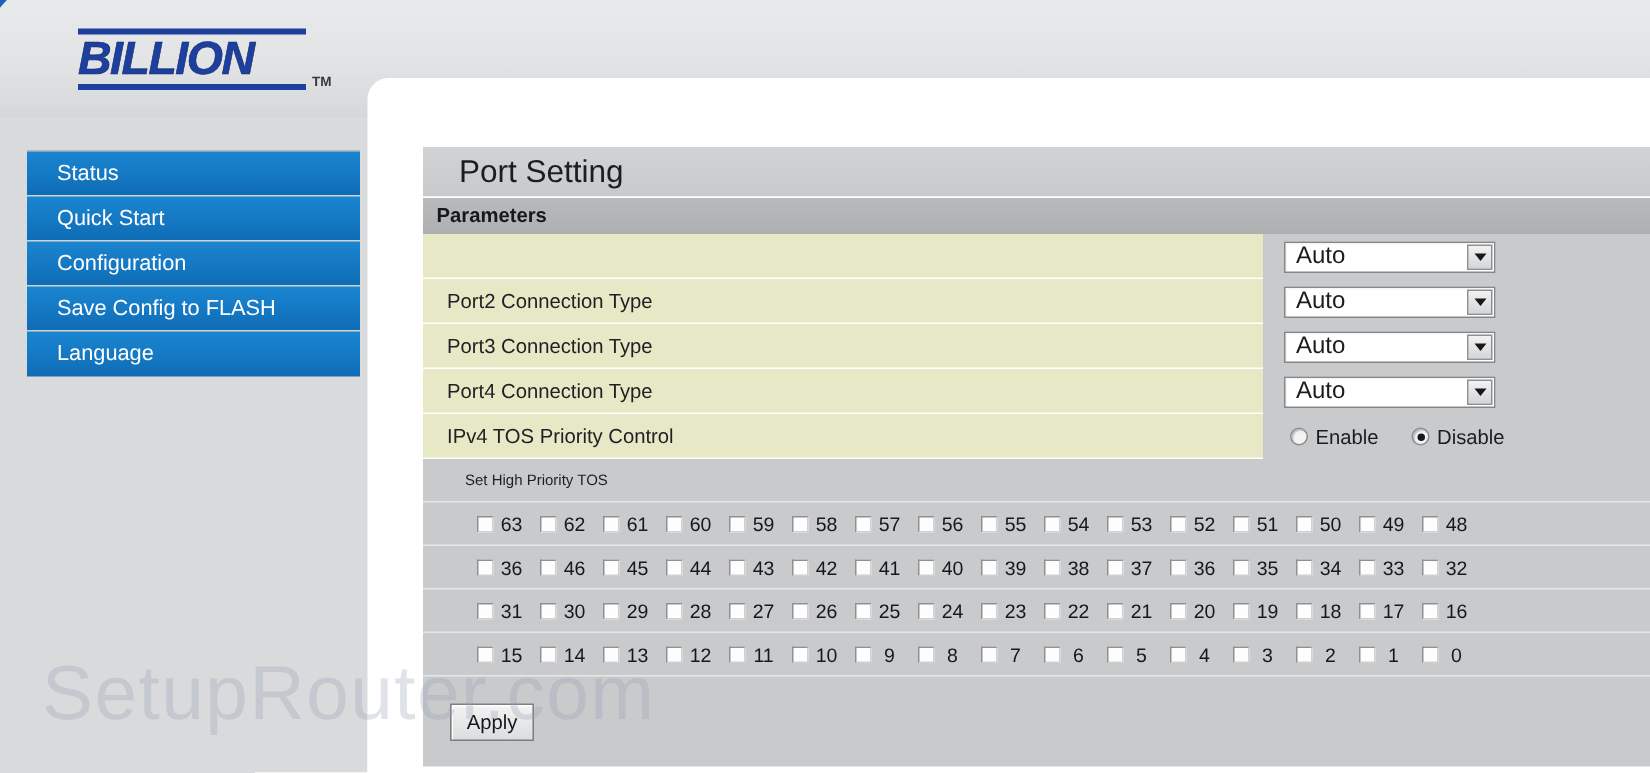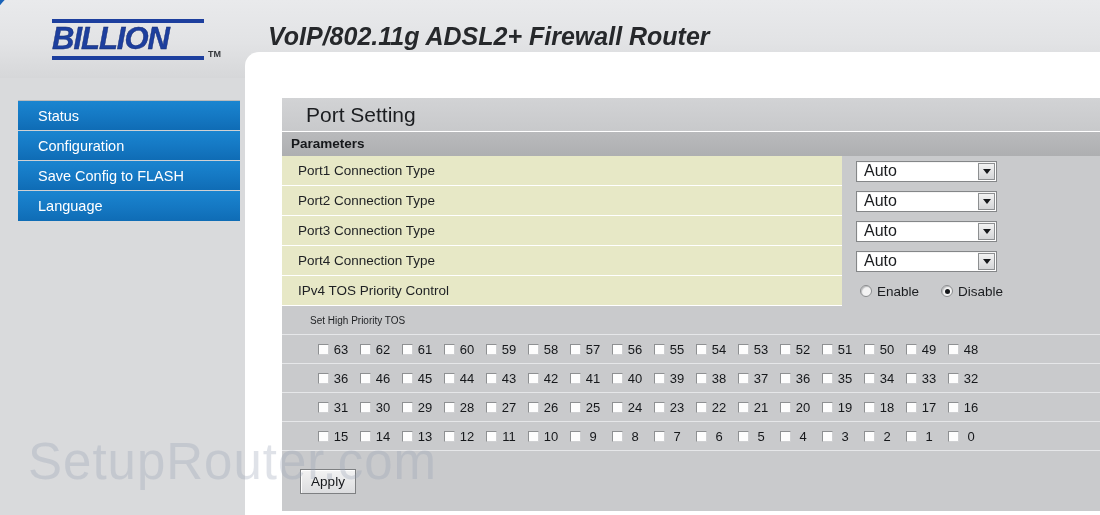--- a/index.html
+++ b/index.html
@@ -270,40 +270,39 @@
       <circle cx="58" cy="70" r="1.6" fill="#ffffff"></circle>
     </svg>
 
     <div class="logo">
       <div class="logo-bar-top"></div>
       <div class="logo-text">BILLION</div>
       <div class="logo-bar-bot"></div>
       <div class="logo-tm">TM</div>
     </div>
 
-    <div class="product-title">VoIP/802.11g ADSL2+ Firewall Router</div>
   </div>
 
   <div class="leftcol">
     <div class="navlist">
       <div class="nav-item">Status</div>
+      <div class="nav-item">Quick Start</div>
       <div class="nav-item">Configuration</div>
       <div class="nav-item">Save Config to FLASH</div>
       <div class="nav-item">Language</div>
     </div>
   </div>
 
   <div class="panel">
     <div class="panel-inner">
 
       <div class="page-title">Port Setting</div>
       <div class="section-head">Parameters</div>
 
       <div class="row row-khaki">
-        <div class="row-label">Port1 Connection Type</div>
         <div class="row-ctrl">
           <div class="sel">
             <span class="sel-val">Auto</span>
             <span class="sel-btn">
                 <span class="sel-arrow"></span>
               </span>
           </div>
         </div>
       </div>
 

